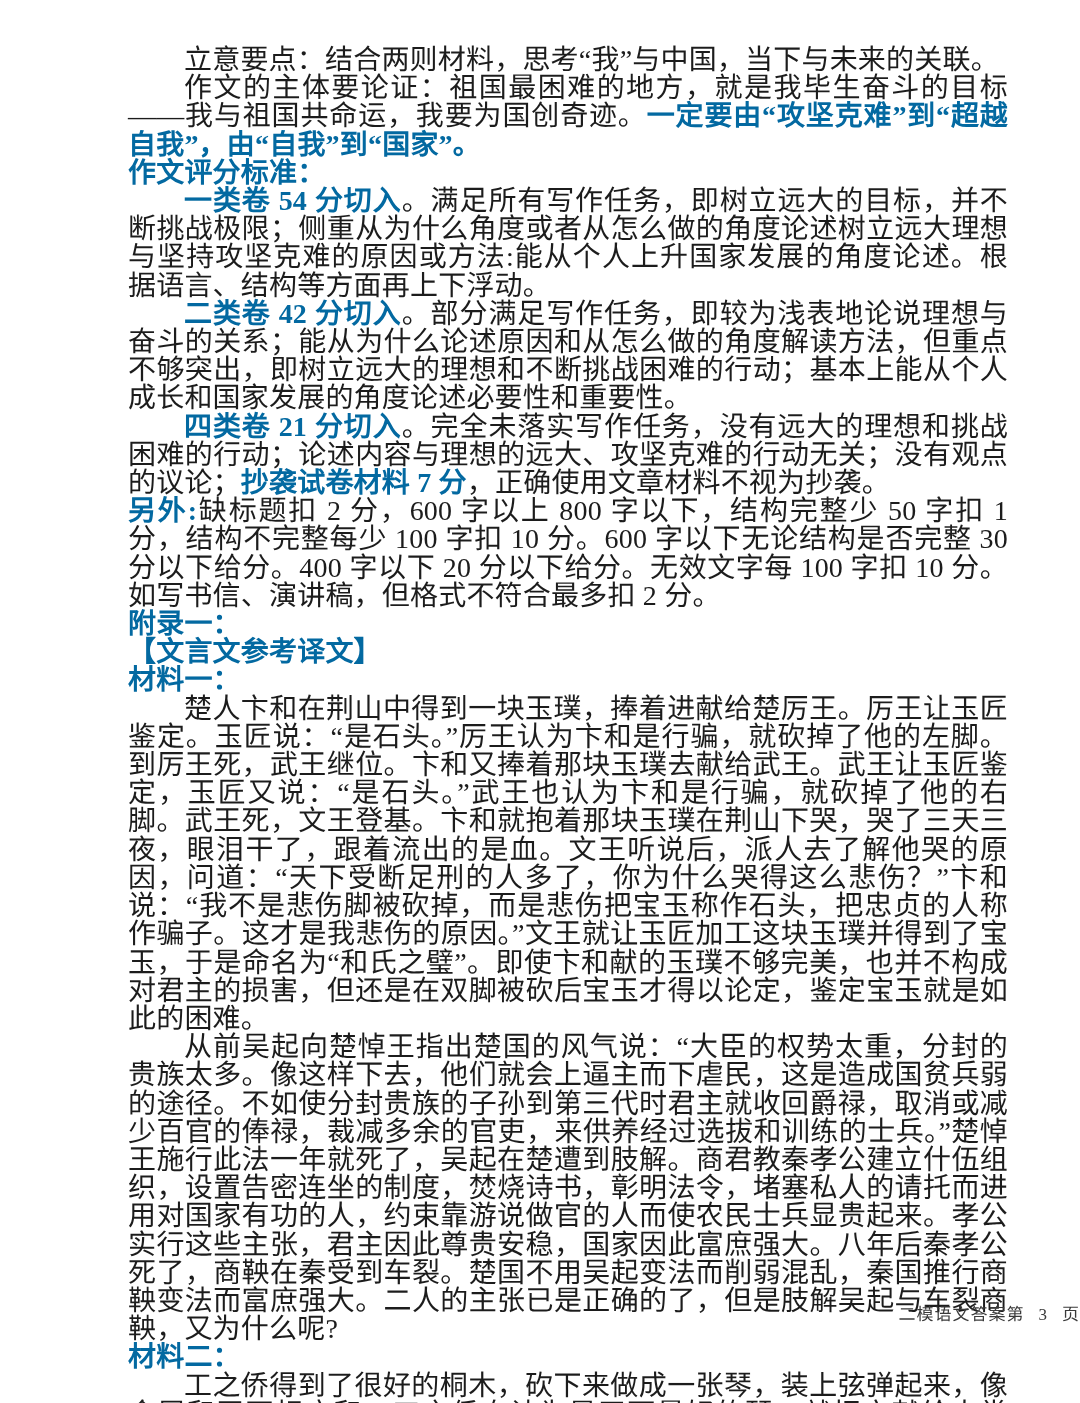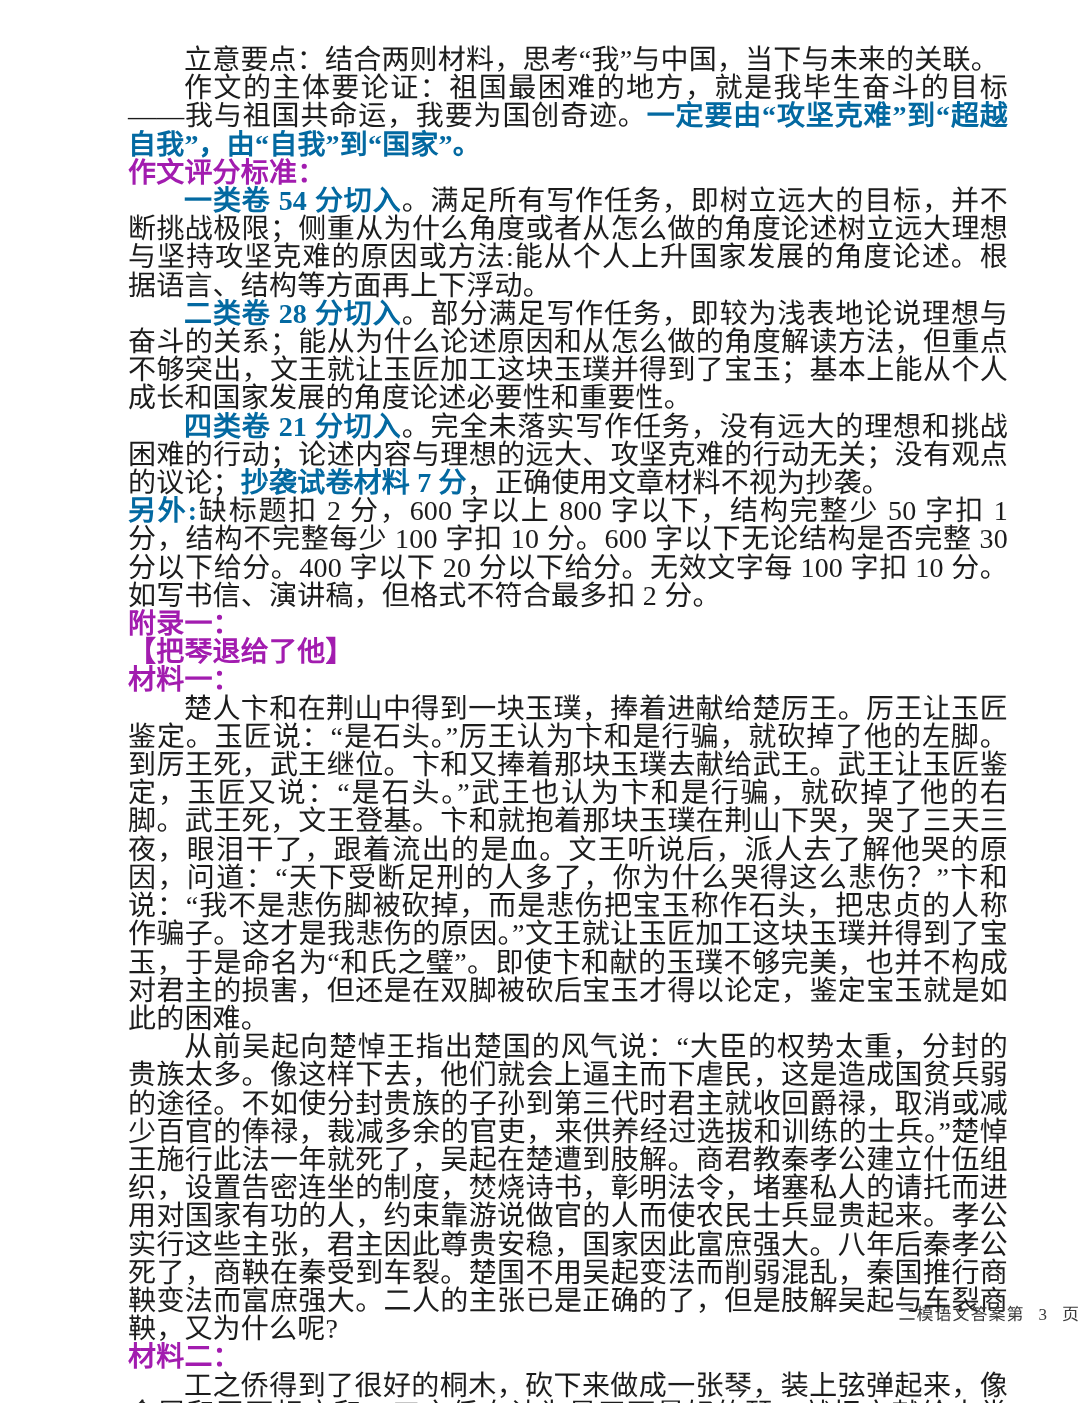--- a/index.html
+++ b/index.html
@@ -20,21 +20,21 @@
     left: 128px; top: 46px;
     width: 880px;
     font-size: 28px;
     line-height: 28.2px;
     text-align: justify;
     letter-spacing: 0.2px;
   }
   .doc p { margin: 0; padding: 0; }
   .indent { text-indent: 2em; }
   .bold { font-weight: bold; color: #0369a1; }
-  .heading { font-weight: bold; color: #a21caf; }
+  .heading { font-weight: bold; color: #0369a1; }
   .footer {
     position: absolute;
     top: 1300px; left: 0;
     width: 100%;
     text-align: right;
     font-size: 17px;
     color: #3a3a3a;
     letter-spacing: 1px;
   }
   .footer .pageno { padding: 0 14px; }
@@ -47,30 +47,30 @@
 
     <p class="indent"><span>立意要点：结合两则材料，思考“我”与中国，当下与未来的关联。</span></p>
 
     <p class="indent"><span>作文的主体要论证：祖国最困难的地方，就是我毕生奋斗的目标——我与祖国共命运，我要为国创奇迹。</span><span class="bold">一定要由“攻坚克难”到“超越自我”，由“自我”到“国家”。</span></p>
 
     <p class="heading"><span>作文评分标准：</span></p>
 
 
     <p class="indent"><span class="bold">一类卷 54 分切入</span><span>。满足所有写作任务，即树立远大的目标，并不断挑战极限；侧重从为什么角度或者从怎么做的角度论述树立远大理想与坚持攻坚克难的原因或方法:能从个人上升国家发展的角度论述。根据语言、结构等方面再上下浮动。</span></p>
 
-    <p class="indent"><span class="bold">二类卷 28 分切入</span><span>。部分满足写作任务，即较为浅表地论说理想与奋斗的关系；能从为什么论述原因和从怎么做的角度解读方法，但重点不够突出，文王就让玉匠加工这块玉璞并得到了宝玉；基本上能从个人成长和国家发展的角度论述必要性和重要性。</span></p>
+    <p class="indent"><span class="bold">二类卷 42 分切入</span><span>。部分满足写作任务，即较为浅表地论说理想与奋斗的关系；能从为什么论述原因和从怎么做的角度解读方法，但重点不够突出，即树立远大的理想和不断挑战困难的行动；基本上能从个人成长和国家发展的角度论述必要性和重要性。</span></p>
 
 
     <p class="indent"><span class="bold">四类卷 21 分切入</span><span>。完全未落实写作任务，没有远大的理想和挑战困难的行动；论述内容与理想的远大、攻坚克难的行动无关；没有观点的议论；</span><span class="bold">抄袭试卷材料 7 分</span><span>，正确使用文章材料不视为抄袭。</span></p>
 
     <p><span class="bold">另外:</span><span>缺标题扣 2 分，600 字以上 800 字以下，结构完整少 50 字扣 1 分，结构不完整每少 100 字扣 10 分。600 字以下无论结构是否完整 30 分以下给分。400 字以下 20 分以下给分。无效文字每 100 字扣 10 分。如写书信、演讲稿，但格式不符合最多扣 2 分。</span></p>
 
     <p class="heading"><span>附录一：</span></p>
 
-    <p class="heading"><span>【把琴退给了他】</span></p>
+    <p class="heading"><span>【文言文参考译文】</span></p>
 
     <p class="heading"><span>材料一：</span></p>
 
     <p class="indent"><span>楚人卞和在荆山中得到一块玉璞，捧着进献给楚厉王。厉王让玉匠鉴定。玉匠说：“是石头。”厉王认为卞和是行骗，就砍掉了他的左脚。到厉王死，武王继位。卞和又捧着那块玉璞去献给武王。武王让玉匠鉴定，玉匠又说：“是石头。”武王也认为卞和是行骗，就砍掉了他的右脚。武王死，文王登基。卞和就抱着那块玉璞在荆山下哭，哭了三天三夜，眼泪干了，跟着流出的是血。文王听说后，派人去了解他哭的原因，问道：“天下受断足刑的人多了，你为什么哭得这么悲伤？”卞和说：“我不是悲伤脚被砍掉，而是悲伤把宝玉称作石头，把忠贞的人称作骗子。这才是我悲伤的原因。”文王就让玉匠加工这块玉璞并得到了宝玉，于是命名为“和氏之璧”。即使卞和献的玉璞不够完美，也并不构成对君主的损害，但还是在双脚被砍后宝玉才得以论定，鉴定宝玉就是如此的困难。</span></p>
 
     <p class="indent"><span>从前吴起向楚悼王指出楚国的风气说：“大臣的权势太重，分封的贵族太多。像这样下去，他们就会上逼主而下虐民，这是造成国贫兵弱的途径。不如使分封贵族的子孙到第三代时君主就收回爵禄，取消或减少百官的俸禄，裁减多余的官吏，来供养经过选拔和训练的士兵。”楚悼王施行此法一年就死了，吴起在楚遭到肢解。商君教秦孝公建立什伍组织，设置告密连坐的制度，焚烧诗书，彰明法令，堵塞私人的请托而进用对国家有功的人，约束靠游说做官的人而使农民士兵显贵起来。孝公实行这些主张，君主因此尊贵安稳，国家因此富庶强大。八年后秦孝公死了，商鞅在秦受到车裂。楚国不用吴起变法而削弱混乱，秦国推行商鞅变法而富庶强大。二人的主张已是正确的了，但是肢解吴起与车裂商鞅，又为什么呢?</span></p>
 
     <p class="heading"><span>材料二：</span></p>
 
     <p class="indent"><span>工之侨得到了很好的桐木，砍下来做成一张琴，装上弦弹起来，像金属和玉石相应和。工之侨自认为是天下最好的琴，就把它献给太常寺。（太常寺）让最优秀的乐师来看看，乐师说：“不是古琴。”把琴退给了他。</span></p>

